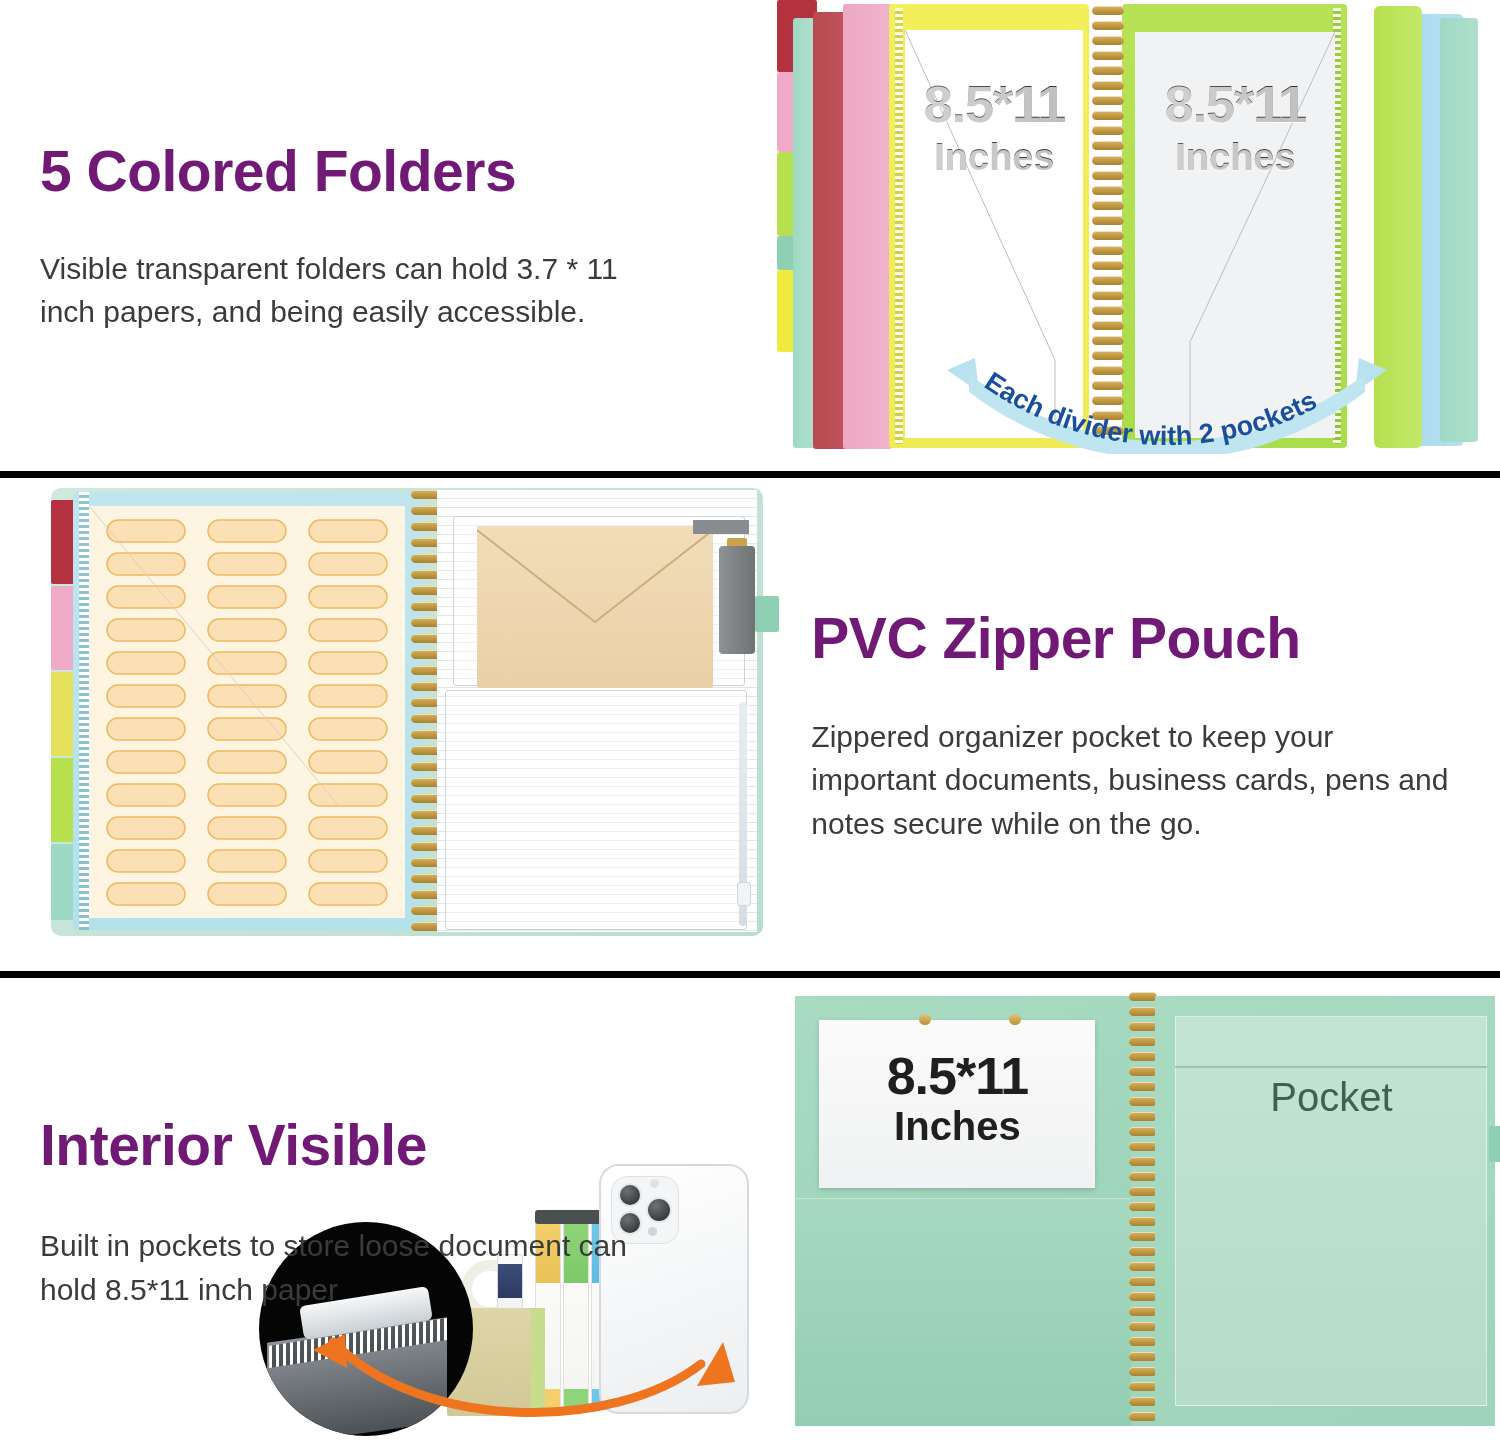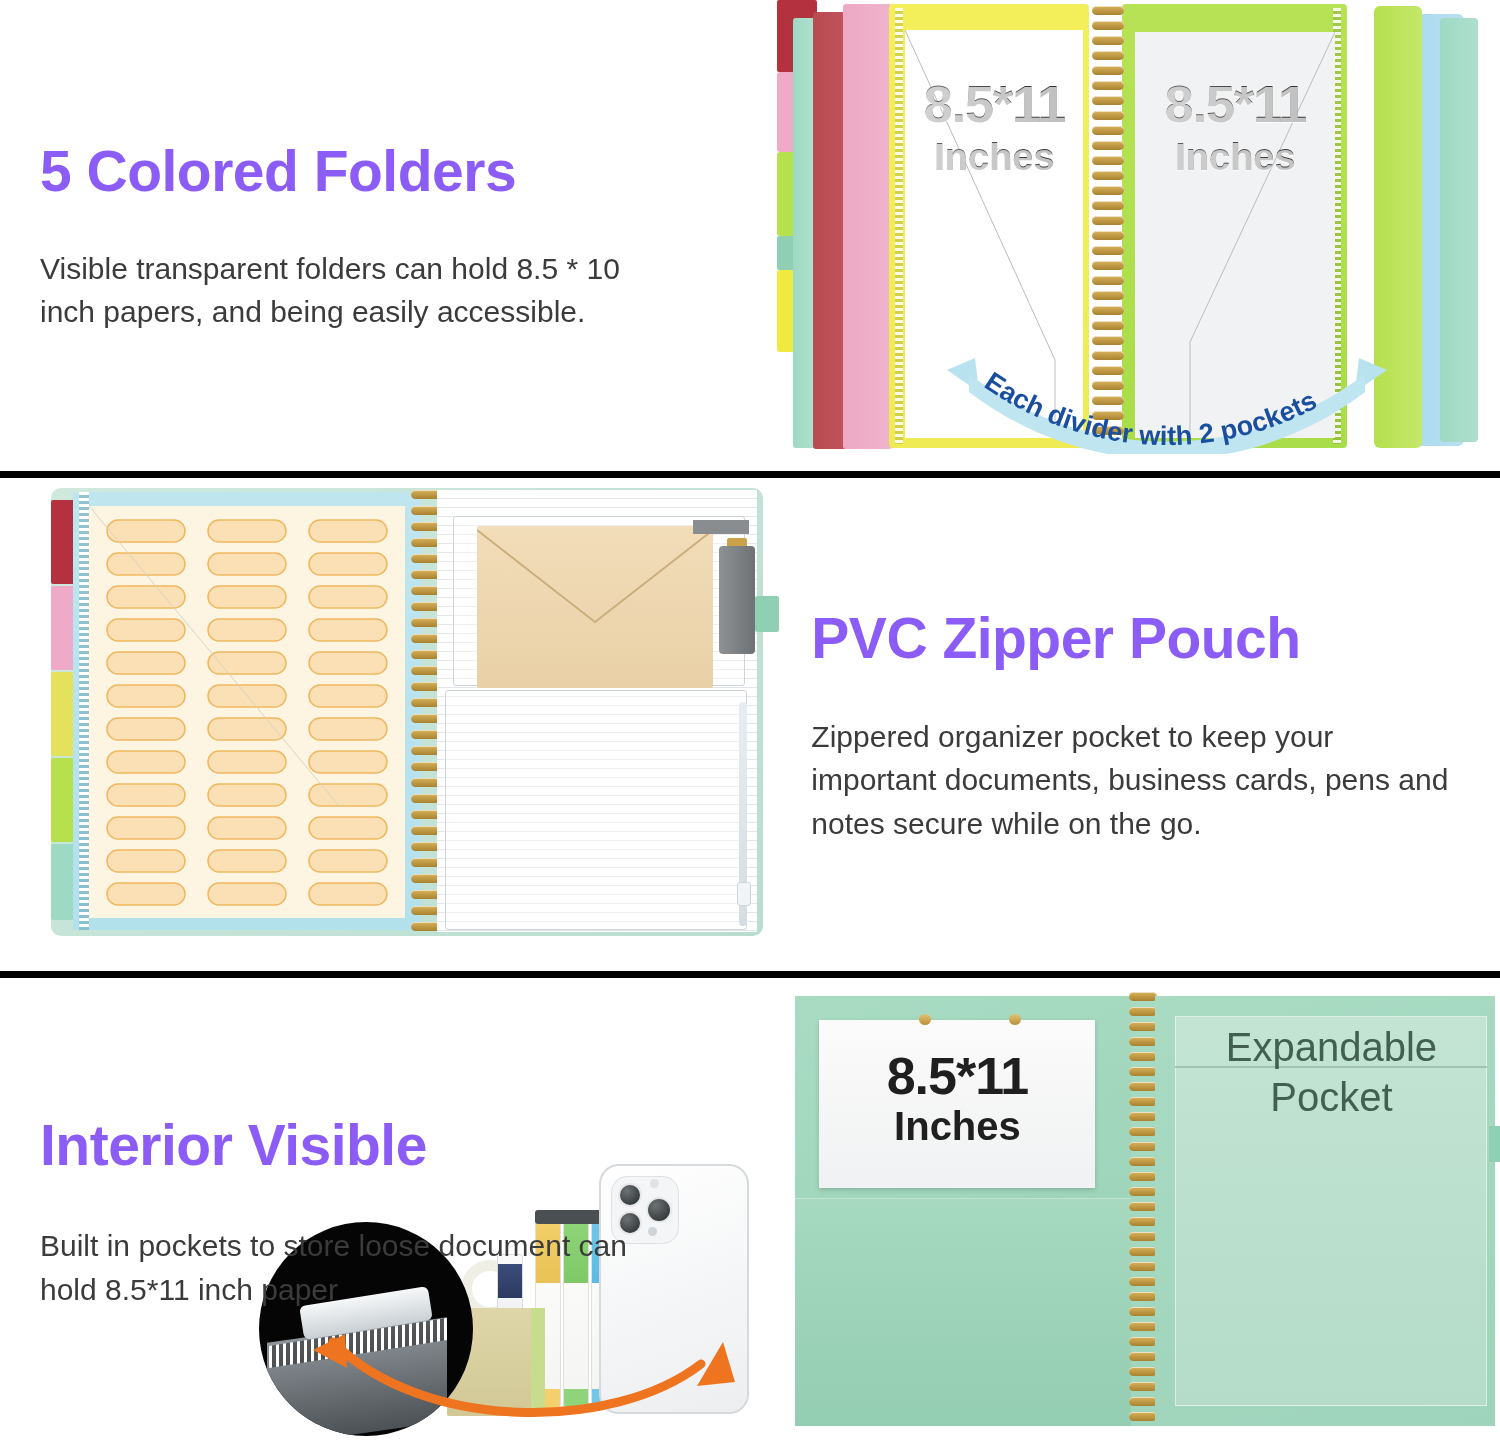--- a/index.html
+++ b/index.html
@@ -18,21 +18,21 @@
   .panel-3{ top:978px; height:467px; }
 
   .divider{ position:absolute; left:0; width:1500px; height:7px; background:#000; }
   .div-1{ top:471px; }
   .div-2{ top:971px; }
 
   .text-col{ display:flex; flex-direction:column; justify-content:center; }
   .img-col{ position:relative;margin-left:33px; }
 
   h2.headline{
-    font-weight:800; letter-spacing:-0.5px; color:#8b5cf6;
+    font-weight:800; letter-spacing:-0.5px; color:#701a75;
     font-size:57px; line-height:1.16;
   }
   p.subcopy{
     font-size:30px; line-height:1.45; color:#3b3b3b; font-weight:400;
   }
 
   
   .p1-stage{ position:absolute; inset:0; }
   
   .sheet{ position:absolute; border-radius:3px 6px 6px 3px; }
@@ -165,21 +165,21 @@
 <body>
 
 <div class="page">
 
   <section class="panel panel-1">
 
     <div class="text-col" style="width:760px; padding:0 60px 0 40px;">
       <h2 class="headline">
         <span>5 Colored Folders</span><br>
       </h2>
-      <p class="subcopy" style="margin-top:42px; max-width:640px;">Visible transparent folders can hold 8.5 * 10 inch papers, and being easily accessible.</p>
+      <p class="subcopy" style="margin-top:42px; max-width:640px;">Visible transparent folders can hold 3.7 * 11 inch papers, and being easily accessible.</p>
     </div>
 
     <div class="img-col" style="width:740px;">
       <div class="p1-stage">
 
         <div class="sheet p1-mint"></div>
         <div class="sheet p1-darkred"></div>
         <div class="sheet p1-pink"></div>
         <div class="p1-redtab"></div>
         <div class="p1-pinktab"></div>
@@ -483,21 +483,21 @@
           <div class="coil" style="top:392px; width:28px;"></div>
             <div class="coil" style="top:407px; width:28px;"></div>
           <div class="coil" style="top:422px; width:28px;"></div>
         </div>
 
         <div class="p3-right"></div>
         <div class="p3-pocketR"></div>
         <div class="p3-pocketlip"></div>
 
         <div class="p3-poctext">
-          <span>Expandable</span><br>
+          <br>
           <span>Pocket</span>
         </div>
 
         <div class="p3-elastic"></div>
       </div>
     </div>
   </section>
 
 </div>
 

